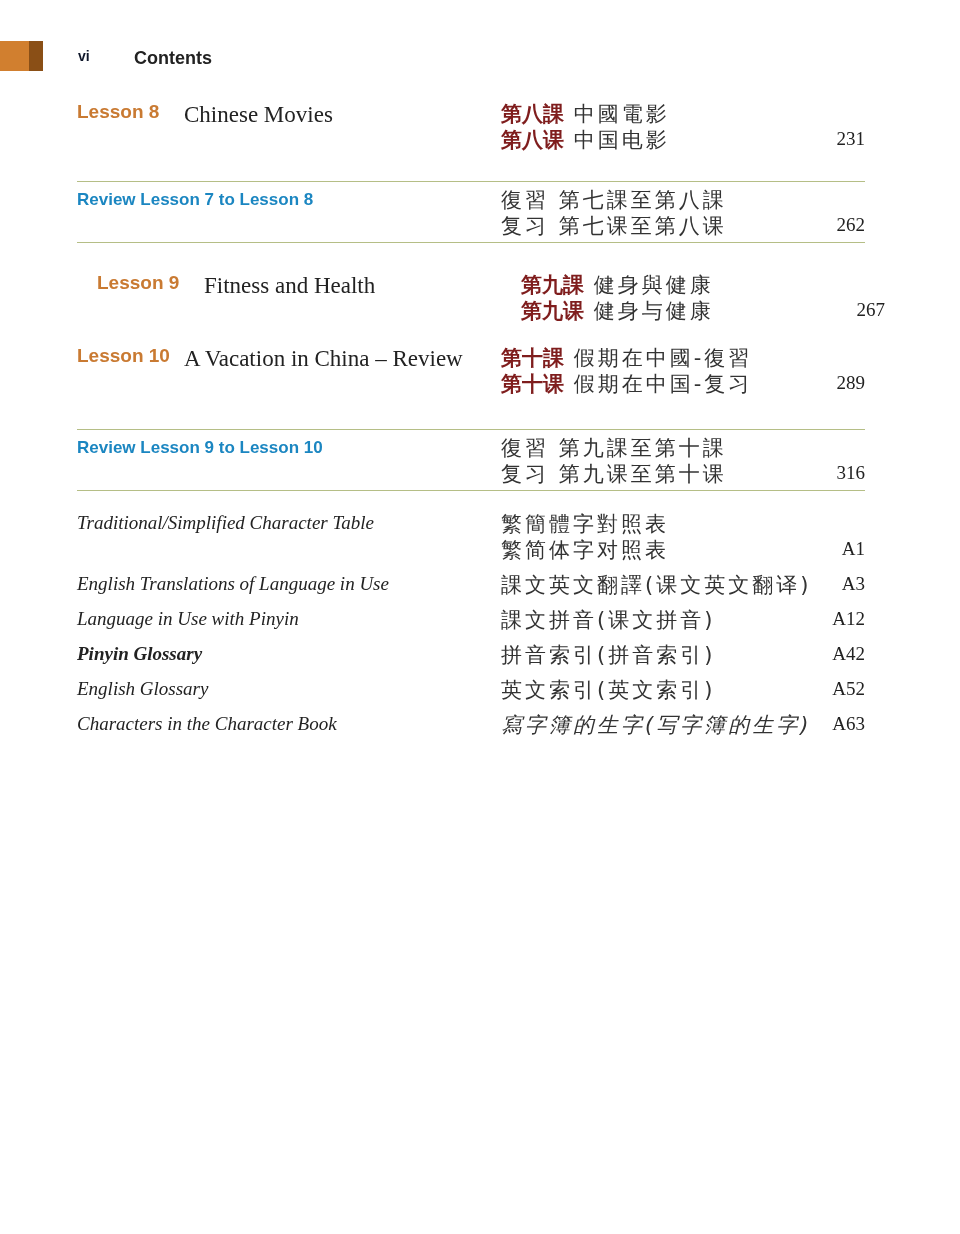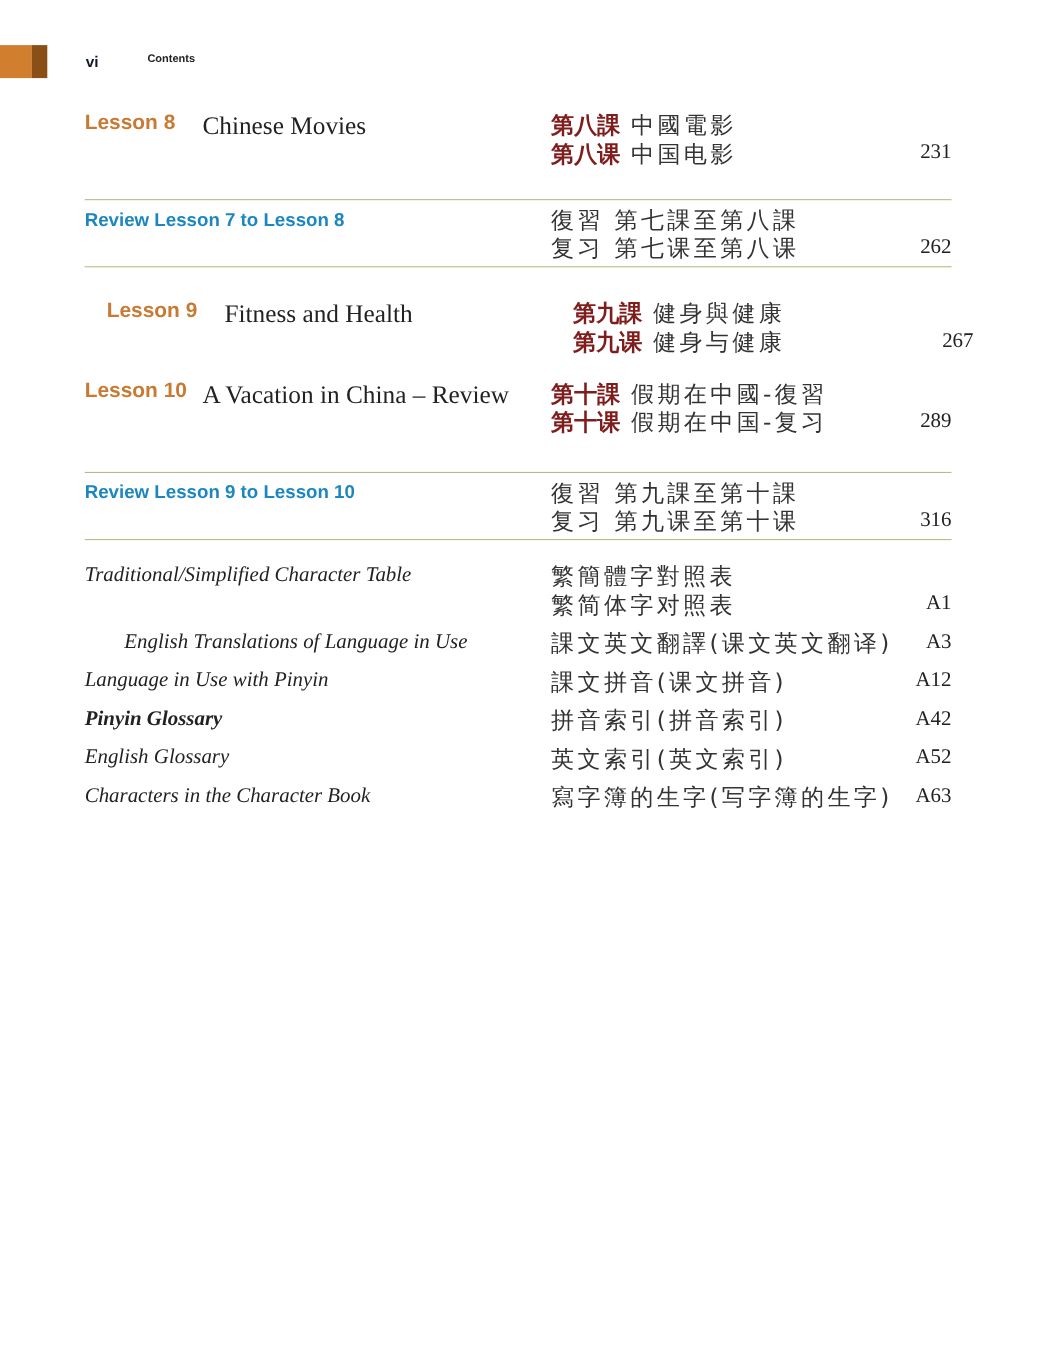--- a/index.html
+++ b/index.html
@@ -1,20 +1,20 @@
 <!DOCTYPE html>
 <html><head>
   <meta charset="utf-8">
   <style>
     html, body { margin: 0; padding: 0; background: #ffffff; }
     body { width: 960px; height: 1234px; position: relative; overflow: hidden; }
     .tab-light { position: absolute; left: 0; top: 41px; width: 29px; height: 30px; background: #d17f2f; }
     .tab-dark { position: absolute; left: 29px; top: 41px; width: 14px; height: 30px; background: #8a4f16; }
     .page-num { position: absolute; left: 78px; top: 48px; font-family: "Liberation Sans", sans-serif; font-weight: bold; font-size: 14px; color: #0f172a; }
-    .running-head { position: absolute; left: 134px; top: 48px; font-family: "Liberation Sans", sans-serif; font-weight: bold; font-size: 10px; color: #222; }
+    .running-head { position: absolute; left: 134px; top: 48px; font-family: "Liberation Sans", sans-serif; font-weight: bold; font-size: 18px; color: #222; }
 
     .entry { position: absolute; left: 77px; width: 788px; }
     .lesson-label { position: absolute; left: 0; font-family: "Liberation Sans", sans-serif; font-weight: bold; font-size: 19px; color: #c97a32; }
     .lesson-title { position: absolute; left: 107px; font-family: "Liberation Serif", serif; font-size: 23px; color: #222; }
     .review-label { position: absolute; left: 0; font-family: "Liberation Sans", sans-serif; font-weight: bold; font-size: 17px; color: #1b86c1; }
     .app-title { position: absolute; left: 0; font-family: "Liberation Serif", serif; font-style: italic; font-size: 19px; color: #222; }
     .cn { position: absolute; left: 424px; font-family: "DejaVu Sans", sans-serif; font-size: 21px; color: #333; letter-spacing: 3px; white-space: nowrap; }
     .cn b { font-weight: bold; color: #7f1d1d; letter-spacing: 0; }
     .pg { position: absolute; right: 0; font-family: "Liberation Serif", serif; font-size: 19px; color: #222; }
     .rule { position: absolute; left: 77px; width: 788px; height: 1px; background: #b5be86; }
@@ -74,21 +74,21 @@
 <div class="rule" style="top:490px;"></div>
 
 <div class="entry" style="top:510px;height:54px;">
   <span class="app-title" style="top:2px;">Traditional/Simplified Character Table</span>
   <span class="cn" style="top:0px;">繁簡體字對照表</span>
   <span class="cn" style="top:26px;">繁简体字对照表</span>
   <span class="pg" style="top:28px;">A1</span>
 </div>
 
 <div class="entry" style="top:571px;height:30px;">
-  <span class="app-title" style="top:2px;margin-left:36px;">English Translations of Language in Use</span>
+  <span class="app-title" style="top:2px;">English Translations of Language in Use</span>
   <span class="cn" style="top:0px;">課文英文翻譯(课文英文翻译)</span>
   <span class="pg" style="top:2px;">A3</span>
 </div>
 
 <div class="entry" style="top:606px;height:30px;">
   <span class="app-title" style="top:2px;">Language in Use with Pinyin</span>
   <span class="cn" style="top:0px;">課文拼音(课文拼音)</span>
   <span class="pg" style="top:2px;">A12</span>
 </div>
 
@@ -99,15 +99,15 @@
 </div>
 
 <div class="entry" style="top:676px;height:30px;">
   <span class="app-title" style="top:2px;">English Glossary</span>
   <span class="cn" style="top:0px;">英文索引(英文索引)</span>
   <span class="pg" style="top:2px;">A52</span>
 </div>
 
 <div class="entry" style="top:711px;height:30px;">
   <span class="app-title" style="top:2px;">Characters in the Character Book</span>
-  <span class="cn" style="top:0px;">寫字簿的生字(写字簿的生字)</span>
+  <span class="cn" style="top:0px;font-style:italic;">寫字簿的生字(写字簿的生字)</span>
   <span class="pg" style="top:2px;">A63</span>
 </div>
 
 </body></html>

